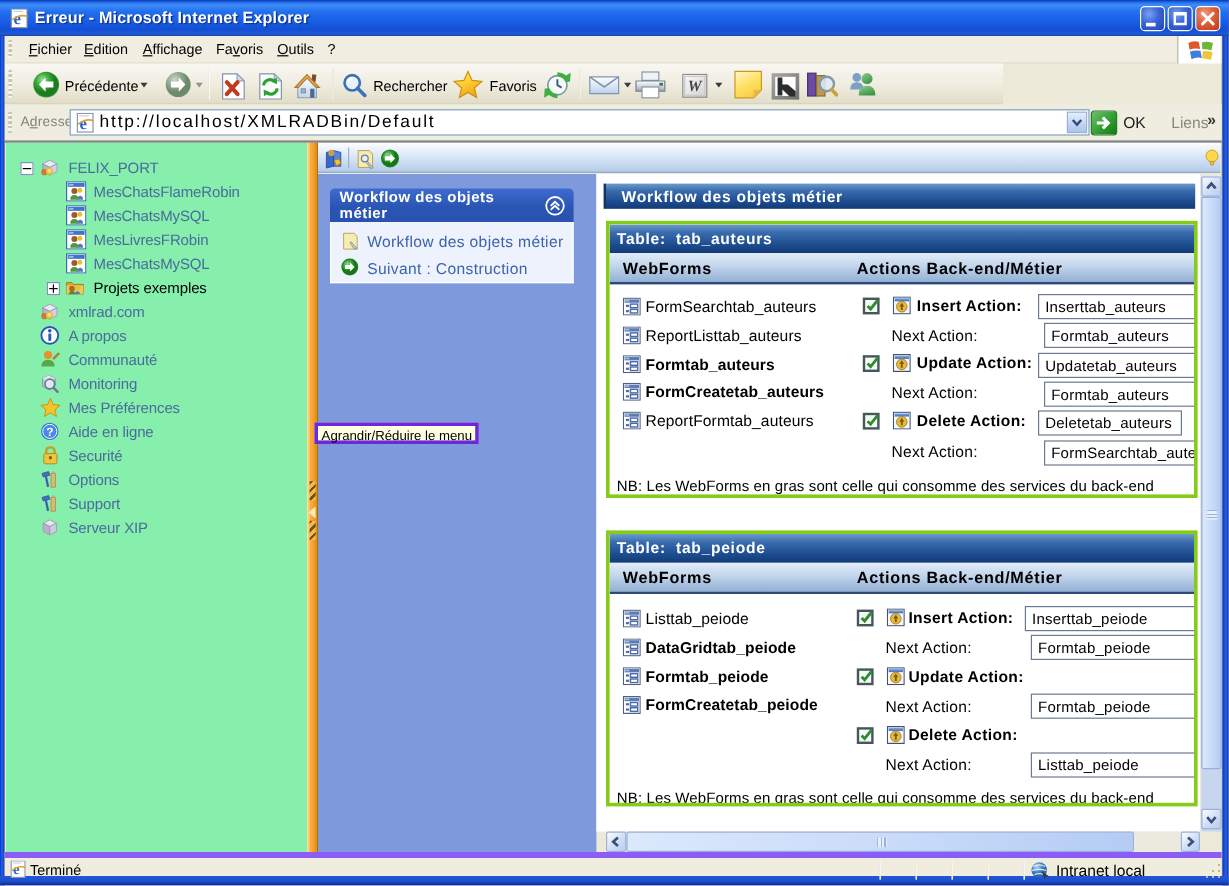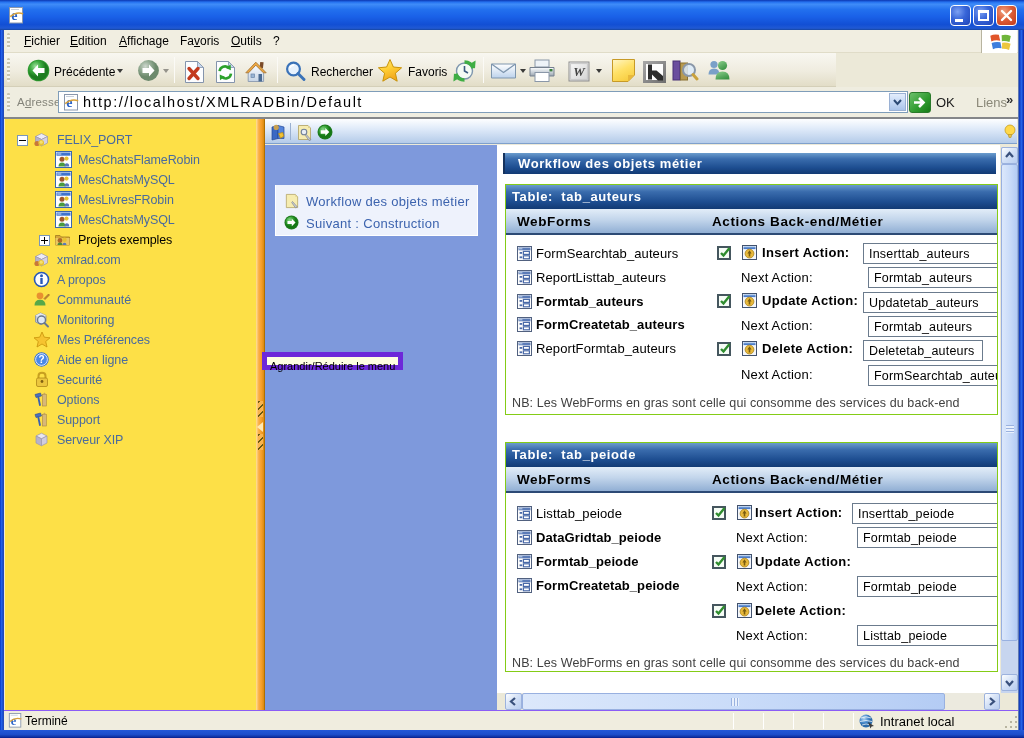--- a/index.html
+++ b/index.html
@@ -51,33 +51,33 @@
     background:linear-gradient(180deg,#e3edfb 0%,#c6d9f5 50%,#aac4ea 100%); border:1px solid #9ab1d4; }
   #ok-btn { position:absolute; left:905px; top:5px; width:22px; height:21px; border-radius:3px;
     background:linear-gradient(135deg,#6cc06c 0%,#2e9a2e 60%,#167a16 100%); border:1px solid #2a7a2a; }
   #ok-txt { position:absolute; left:932px; top:8px; font-size:13px; color:#1a1a1a; }
   #links-grip { position:absolute; left:961px; top:6px; }
   #links-txt { position:absolute; left:972px; top:8px; font-size:13px; color:#8a8878; }
   #links-arr { position:absolute; left:1002px; top:5px; font-size:13px; font-weight:bold; color:#333; }
 
   
   #content-edge { left:4px; top:117px; width:1014px; height:2px; background:#848689; }
-  #tree { left:5px; top:119px; width:251px; height:591px; background:#fde047; }
+  #tree { left:5px; top:119px; width:251px; height:591px; background:#86efac; }
   #splitter { left:256px; top:119px; width:9px; height:591px;
     background:linear-gradient(90deg,#ffe19a 0%,#fbae45 35%,#f49d27 70%,#d98a10 100%); border-right:1px solid #b06f00; }
   #pagetop { left:265px; top:119px; width:752px; height:25px;
     background:linear-gradient(180deg,#fdfeff 0%,#dce8f8 45%,#b4cbe9 100%); border-bottom:1px solid #7fa0cc; }
   #bluepanel { left:265px; top:145px; width:232px; height:565px; background:#7e99dc; }
   #rightpane { left:497px; top:145px; width:503px; height:548px; background:#fff; }
   #vscroll { left:1001px; top:147px; width:17px; height:546px; background:#c7d5ef; }
   #hscroll { left:505px; top:693px; width:495px; height:17px; background:#eceadf; }
   #corner { left:1001px; top:693px; width:17px; height:17px; background:#ece9d8; }
 
   
-  #statusbar { left:4px; top:710px; width:1014px; height:20px; background:#f0eddf; border-top:1px solid #8b5cf6; }
+  #statusbar { left:4px; top:710px; width:1014px; height:20px; background:#f0eddf; border-top:5px solid #8b5cf6; }
   #status-txt { position:absolute; left:21px; top:3px; font-size:12px; color:#000; }
   .spane { position:absolute; top:2px; width:1px; height:16px; background:#c2beaa; border-right:1px solid #fff; }
   #intranet-txt { position:absolute; left:876px; top:3px; font-size:13px; color:#000;text-align:center; }
 
   
   .trow { position:absolute; font-size:12.5px; letter-spacing:-0.1px; color:#4a6b9e; white-space:nowrap; }
   .trow.black { color:#000; }
   .pmbox { position:absolute; width:11px; height:11px; background:#fff; border:1px solid #7a96b8; }
   .pmbox i { position:absolute; left:1px; top:4px; width:7px; height:1px; background:#000; }
   .pmbox b { position:absolute; left:4px; top:1px; width:1px; height:7px; background:#000; }
@@ -88,33 +88,33 @@
   .colhdr { position:absolute; background:linear-gradient(180deg,#e2edf8 0%,#c2d5eb 45%,#91afd4 100%);
     border-bottom:2px solid #2c4a75; font-weight:bold; font-size:13.5px; color:#000; letter-spacing:0.6px; }
   .wficon { position:absolute; width:15px; height:15px; }
   .wflabel { position:absolute; font-size:13px; letter-spacing:0.1px; color:#000; white-space:nowrap; }
   .cbx { position:absolute; width:14px; height:14px; background:#f6fdf6; border:2px solid #45565e; }
   .cbx svg { position:absolute; left:-1px; top:-2px; overflow:visible; }
   .orb { position:absolute; width:15px; height:15px; }
   .actlabel { position:absolute; font-weight:bold; font-size:13px; letter-spacing:0.3px; color:#000; }
   .nextlabel { position:absolute; font-size:13px; letter-spacing:0.2px; color:#000; }
   .inputbox { position:absolute; height:21px; background:#fff; border:1px solid #6b7b8d; font-size:12.5px; letter-spacing:0.2px; color:#000; padding:3px 0 0 5px; white-space:nowrap; overflow:hidden; }
-  .nbline { position:absolute; font-size:12.5px; letter-spacing:0.1px; color:#404040; white-space:nowrap; }
+  .nbline { position:absolute; font-size:12.5px; letter-spacing:0.1px; color:#000000; white-space:nowrap; }
 
   
   .sgrip { left:2px; width:5px; height:16px;
     background:repeating-linear-gradient(135deg,#6a5a10 0 2px,#f9b44e 2px 5px); }
   #wf-box { left:10px; top:12px; width:203px; height:79px; }
   #wf-head { left:0; top:0; width:203px; height:28px; background:linear-gradient(180deg,#3d6cd0 0%,#2a55b4 55%,#2a52ae 100%);
     border-radius:4px 4px 0 0; color:#fff; font-weight:bold; font-size:12.5px; letter-spacing:0.4px; padding:1px 0 0 8px; line-height:13.5px; }
   #wf-body { left:0; top:28px; width:203px; height:51px; background:#eef2fc; border:1px solid #fff; border-top:none; }
   .wf-item { font-size:13px; letter-spacing:0.3px; color:#3c63ae; white-space:nowrap; }
-  #tooltip { left:262px; top:352px; height:18px; background:#ffffe1; border:5px solid #6d28d9;
+  #tooltip { left:262px; top:352px; height:18px; background:#ffffe1; border:3px solid #6d28d9;
     font-size:11px; color:#000; white-space:nowrap; padding:2.5px 3px 0 3px; z-index:5; }
-  .tbl { border:1px solid #84cc16; overflow:hidden;text-decoration:underline; }
+  .tbl { border:3px solid #84cc16; overflow:hidden;text-decoration:underline; }
   .tbar { left:0; top:0; width:491px; height:24px; line-height:24px; padding-left:6px; }
   .colhdr { left:0; top:24px; width:491px; height:26px; }
 
   
   .sbtn { position:absolute; background:linear-gradient(135deg,#fdfeff 0%,#d2e0f6 50%,#b8cdf0 100%); border:1px solid #9cb2dd; border-radius:2px; }
   .sthumb { background:linear-gradient(90deg,#dce8fb 0%,#cadcf9 50%,#b4ccf4 100%); border:1px solid #98b0e0; border-radius:2px; }
 </style>
 </head>
 <body>
 <svg width="0" height="0" style="position:absolute">
@@ -161,20 +161,21 @@
     </symbol>
   </defs>
 </svg>
 <div class="abs" id="frame-left"></div>
 <div class="abs" id="frame-right"></div>
 <div class="abs" id="frame-bottom"></div>
 <div class="abs" id="titlebar">
   <svg class="abs" id="title-ico">
       <use href="#iepage"></use>
     </svg>
+  <div class="abs" id="title-txt">Erreur - Microsoft Internet Explorer</div>
   <div class="abs winbtn" id="btn-min">
       <i></i>
     </div>
   <div class="abs winbtn" id="btn-max">
       <i></i>
     </div>
   <div class="abs winbtn" id="btn-cls">
       <svg width="13" height="13" viewBox="0 0 13 13">
         <path d="M2 2 L11 11 M11 2 L2 11" stroke="#fff" stroke-width="2.4" stroke-linecap="round"></path>
       </svg>
@@ -521,20 +522,26 @@
       </defs>
     <path d="M8.3 4 L12.3 8 L8.3 12 L8.3 9.7 L3.7 9.7 L3.7 6.3 L8.3 6.3 z" fill="#fff"></path>
   </svg>
   <svg class="abs" style="left:738px;top:5px" width="14" height="16" viewBox="0 0 14 16">
     <circle cx="7" cy="6" r="5" fill="#ffd84a" stroke="#c8a020" stroke-width="0.8"></circle>
     <path d="M5.2 10.5 L8.8 10.5 L8 13.5 L6 13.5 z" fill="#e8c040" stroke="#b89018" stroke-width="0.6"></path>
   </svg>
 </div>
 <div class="abs" id="bluepanel">
   <div class="abs" id="wf-box">
+    <div class="abs" id="wf-head">Workflow des objets<br>métier
+      <svg class="abs" style="right:7px;top:6px" width="17" height="17" viewBox="0 0 19 19">
+        <circle cx="9.5" cy="9.5" r="8.2" fill="none" stroke="#fff" stroke-width="1.7"></circle>
+        <path d="M5.5 9.5 L9.5 5.8 L13.5 9.5 M5.5 13.2 L9.5 9.5 L13.5 13.2" fill="none" stroke="#fff" stroke-width="1.7"></path>
+      </svg>
+    </div>
     <div class="abs" id="wf-body">
       <svg class="abs" style="left:8px;top:8px" width="16" height="16" viewBox="0 0 17 17">
         <path d="M2.5 1.5 L12 1.5 L14.5 4 L14.5 15.5 L2.5 15.5 z" fill="#f6ecb0" stroke="#b0a060" stroke-width="0.8"></path>
         <path d="M12 1.5 L12 4 L14.5 4 z" fill="#ddd090"></path>
         <path d="M9 9 L14.2 14.8 L12.2 15.8 L8.2 10.2 z" fill="#c8ccd4" stroke="#707880" stroke-width="0.6"></path>
       </svg>
       <div class="abs wf-item" style="left:30px;top:9px">Workflow des objets métier</div>
       <svg class="abs" style="left:8px;top:30px" width="15" height="15" viewBox="0 0 16 16">
         <circle cx="8" cy="8" r="7.5" fill="#1e7a1e"></circle>
         <circle cx="8" cy="8" r="6.5" fill="url(#ga3)"></circle>

